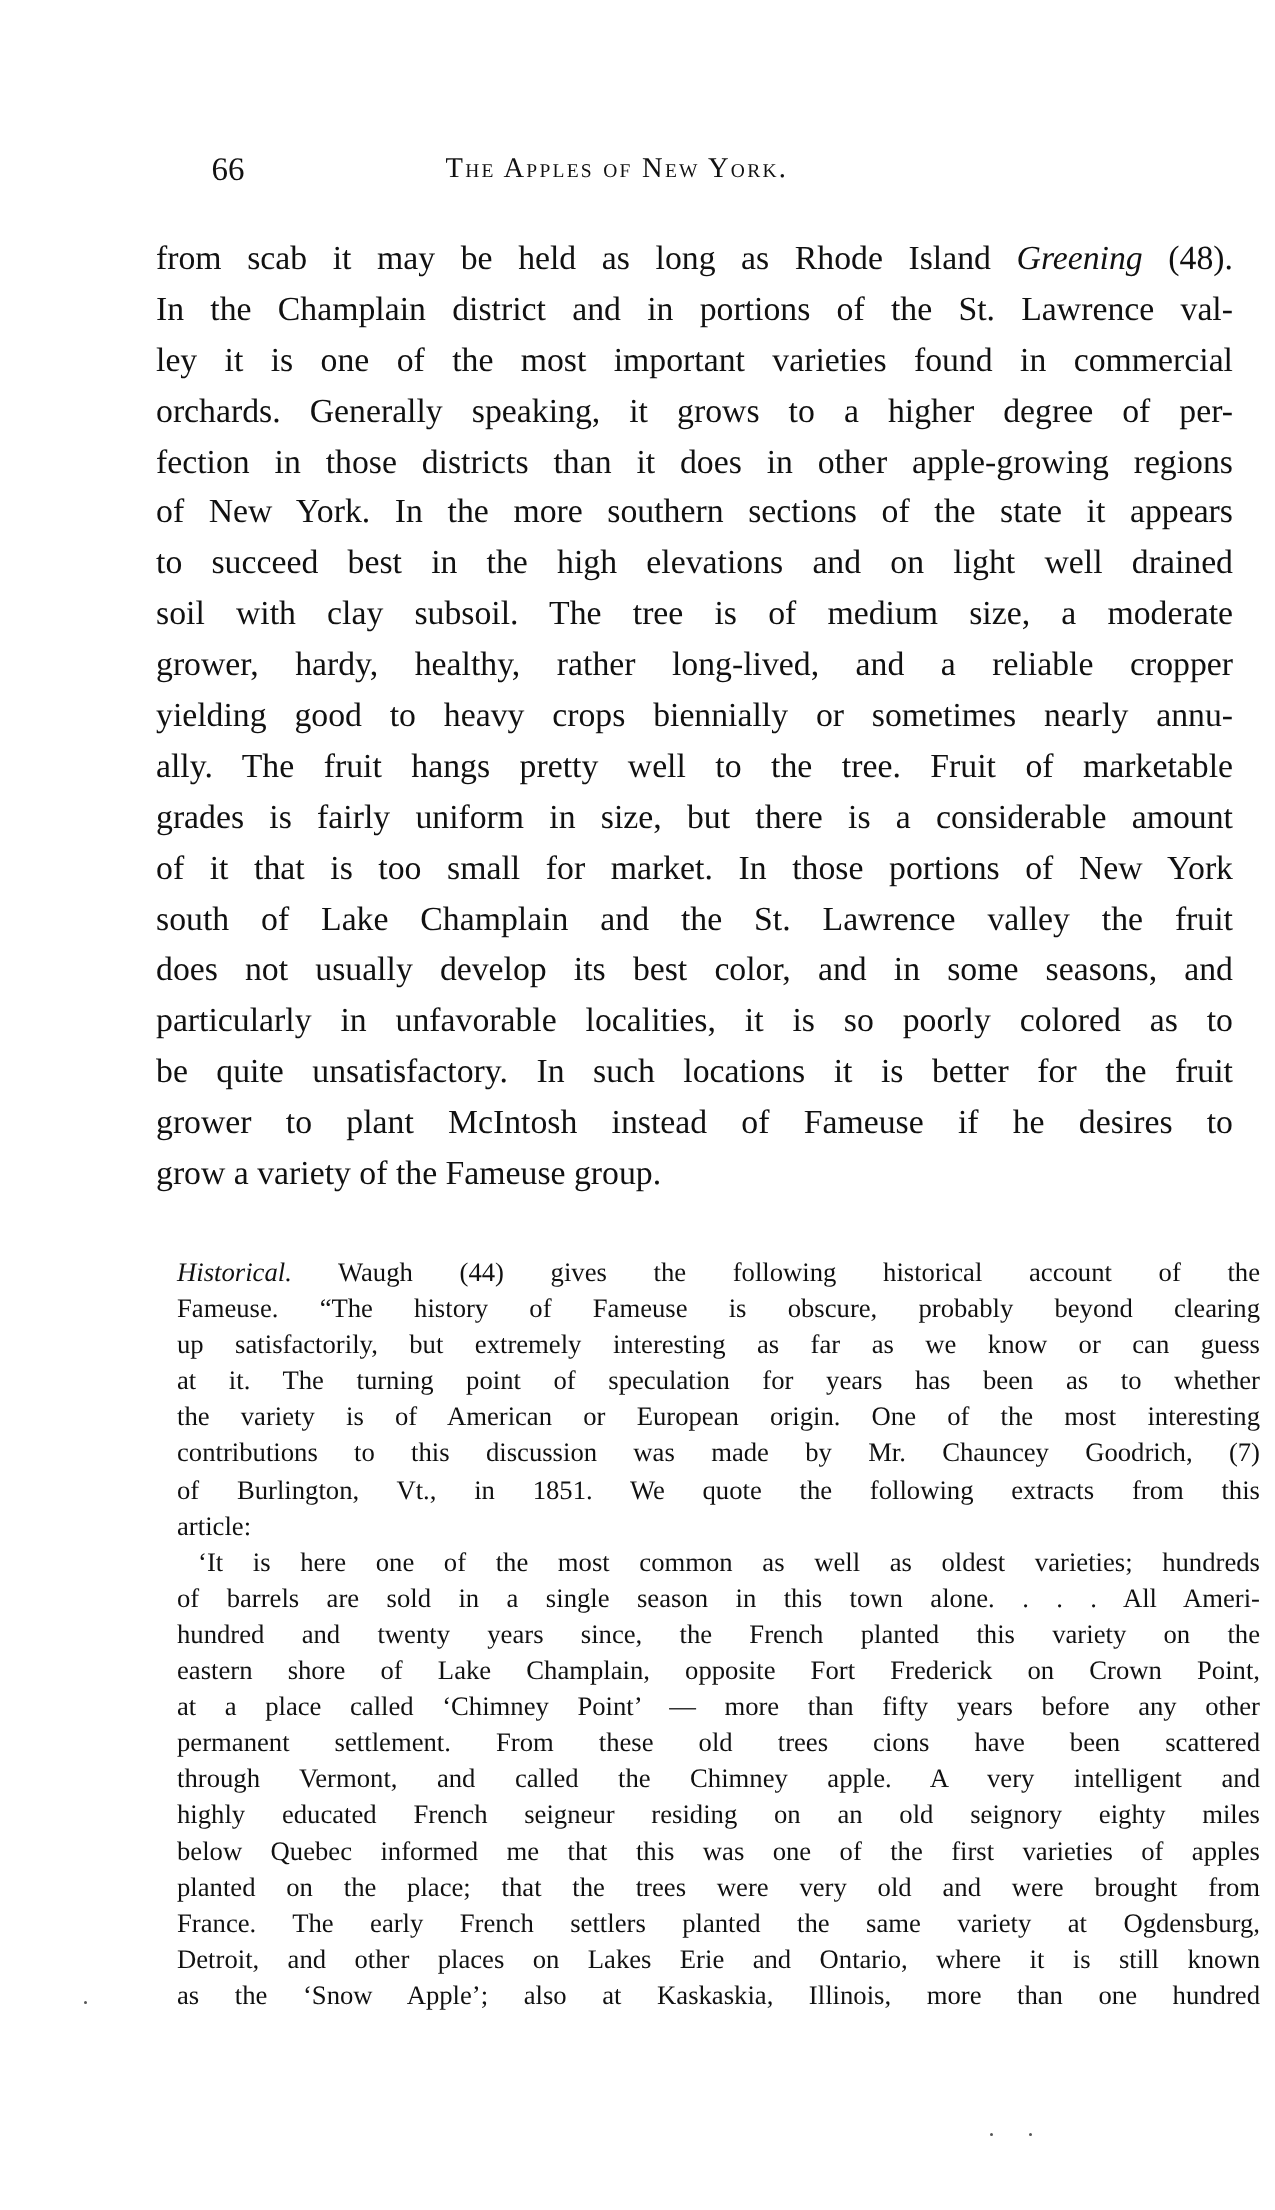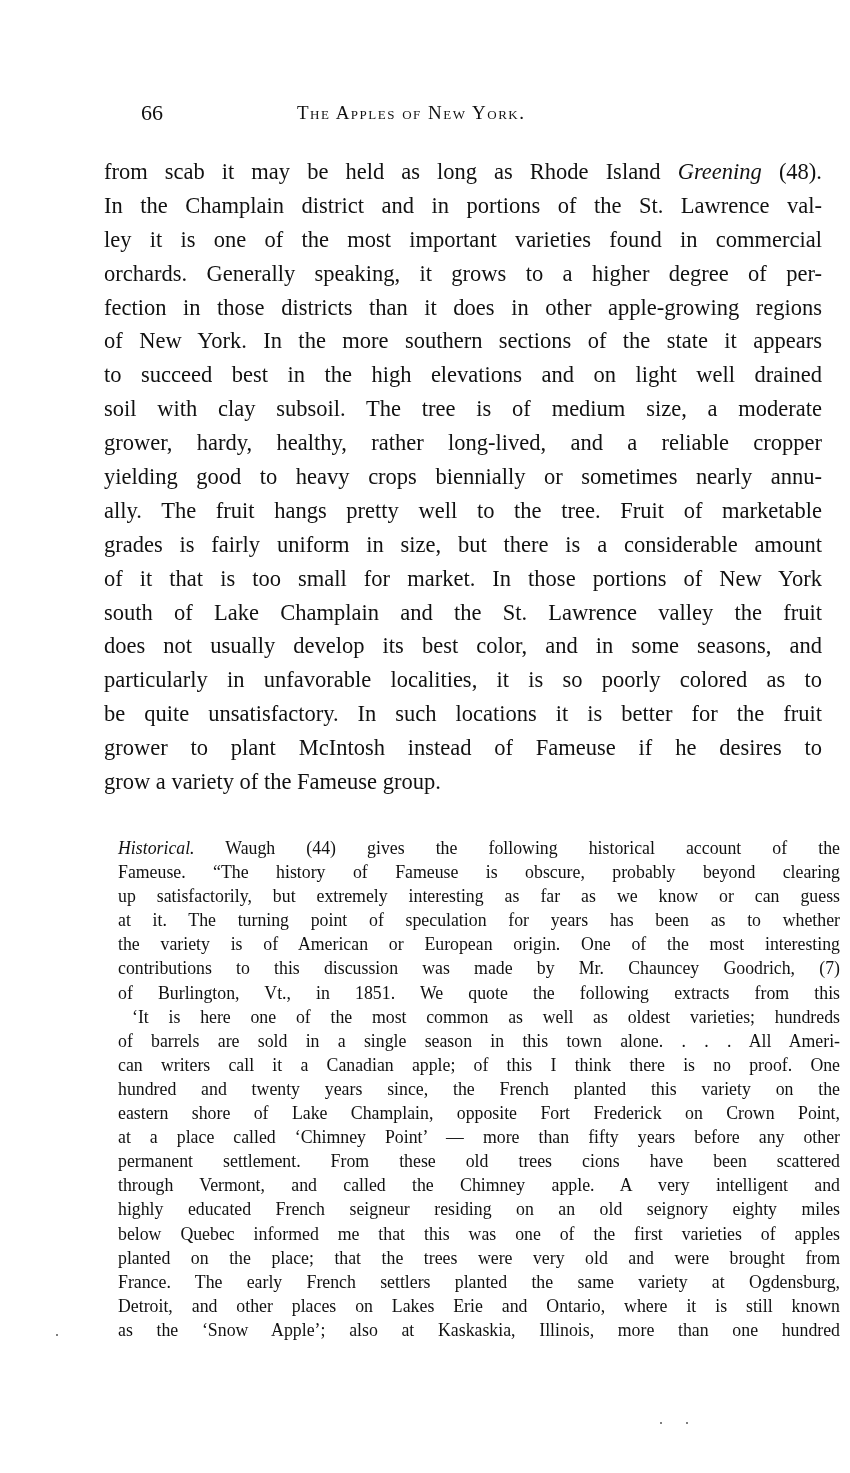--- a/index.html
+++ b/index.html
@@ -48,23 +48,23 @@
 </div>
 
 <div class="historical">
   <span class="hist-line"><em>Historical.</em><span> Waugh (44) gives the following historical account of the</span></span>
   <span class="hist-line">Fameuse.  “The history of Fameuse is obscure, probably beyond clearing</span>
   <span class="hist-line">up satisfactorily, but extremely interesting as far as we know or can guess</span>
   <span class="hist-line">at it.  The turning point of speculation for years has been as to whether</span>
   <span class="hist-line">the variety is of American or European origin.  One of the most interesting</span>
   <span class="hist-line">contributions to this discussion was made by Mr. Chauncey Goodrich, (7)</span>
   <span class="hist-line">of Burlington, Vt., in 1851.  We quote the following extracts from this</span>
+  <span class="hist-line last">article:</span>
   <span class="hist-line indent">‘It is here one of the most common as well as oldest varieties; hundreds</span>
   <span class="hist-line">of barrels are sold in a single season in this town alone.   .   .   .   All Ameri-</span>
-  <span class="hist-line">can writers call it a Canadian apple; of this I think there is no proof.  One</span>
   <span class="hist-line">hundred and twenty years since, the French planted this variety on the</span>
   <span class="hist-line">eastern shore of Lake Champlain, opposite Fort Frederick on Crown Point,</span>
   <span class="hist-line">at a place called ‘Chimney Point’ — more than fifty years before any other</span>
   <span class="hist-line">permanent settlement.  From these old trees cions have been scattered</span>
   <span class="hist-line">through Vermont, and called the Chimney apple.  A very intelligent and</span>
   <span class="hist-line">highly educated French seigneur residing on an old seignory eighty miles</span>
   <span class="hist-line">below Quebec informed me that this was one of the first varieties of apples</span>
   <span class="hist-line">planted on the place; that the trees were very old and were brought from</span>
   <span class="hist-line">France.  The early French settlers planted the same variety at Ogdensburg,</span>
   <span class="hist-line">Detroit, and other places on Lakes Erie and Ontario, where it is still known</span>

